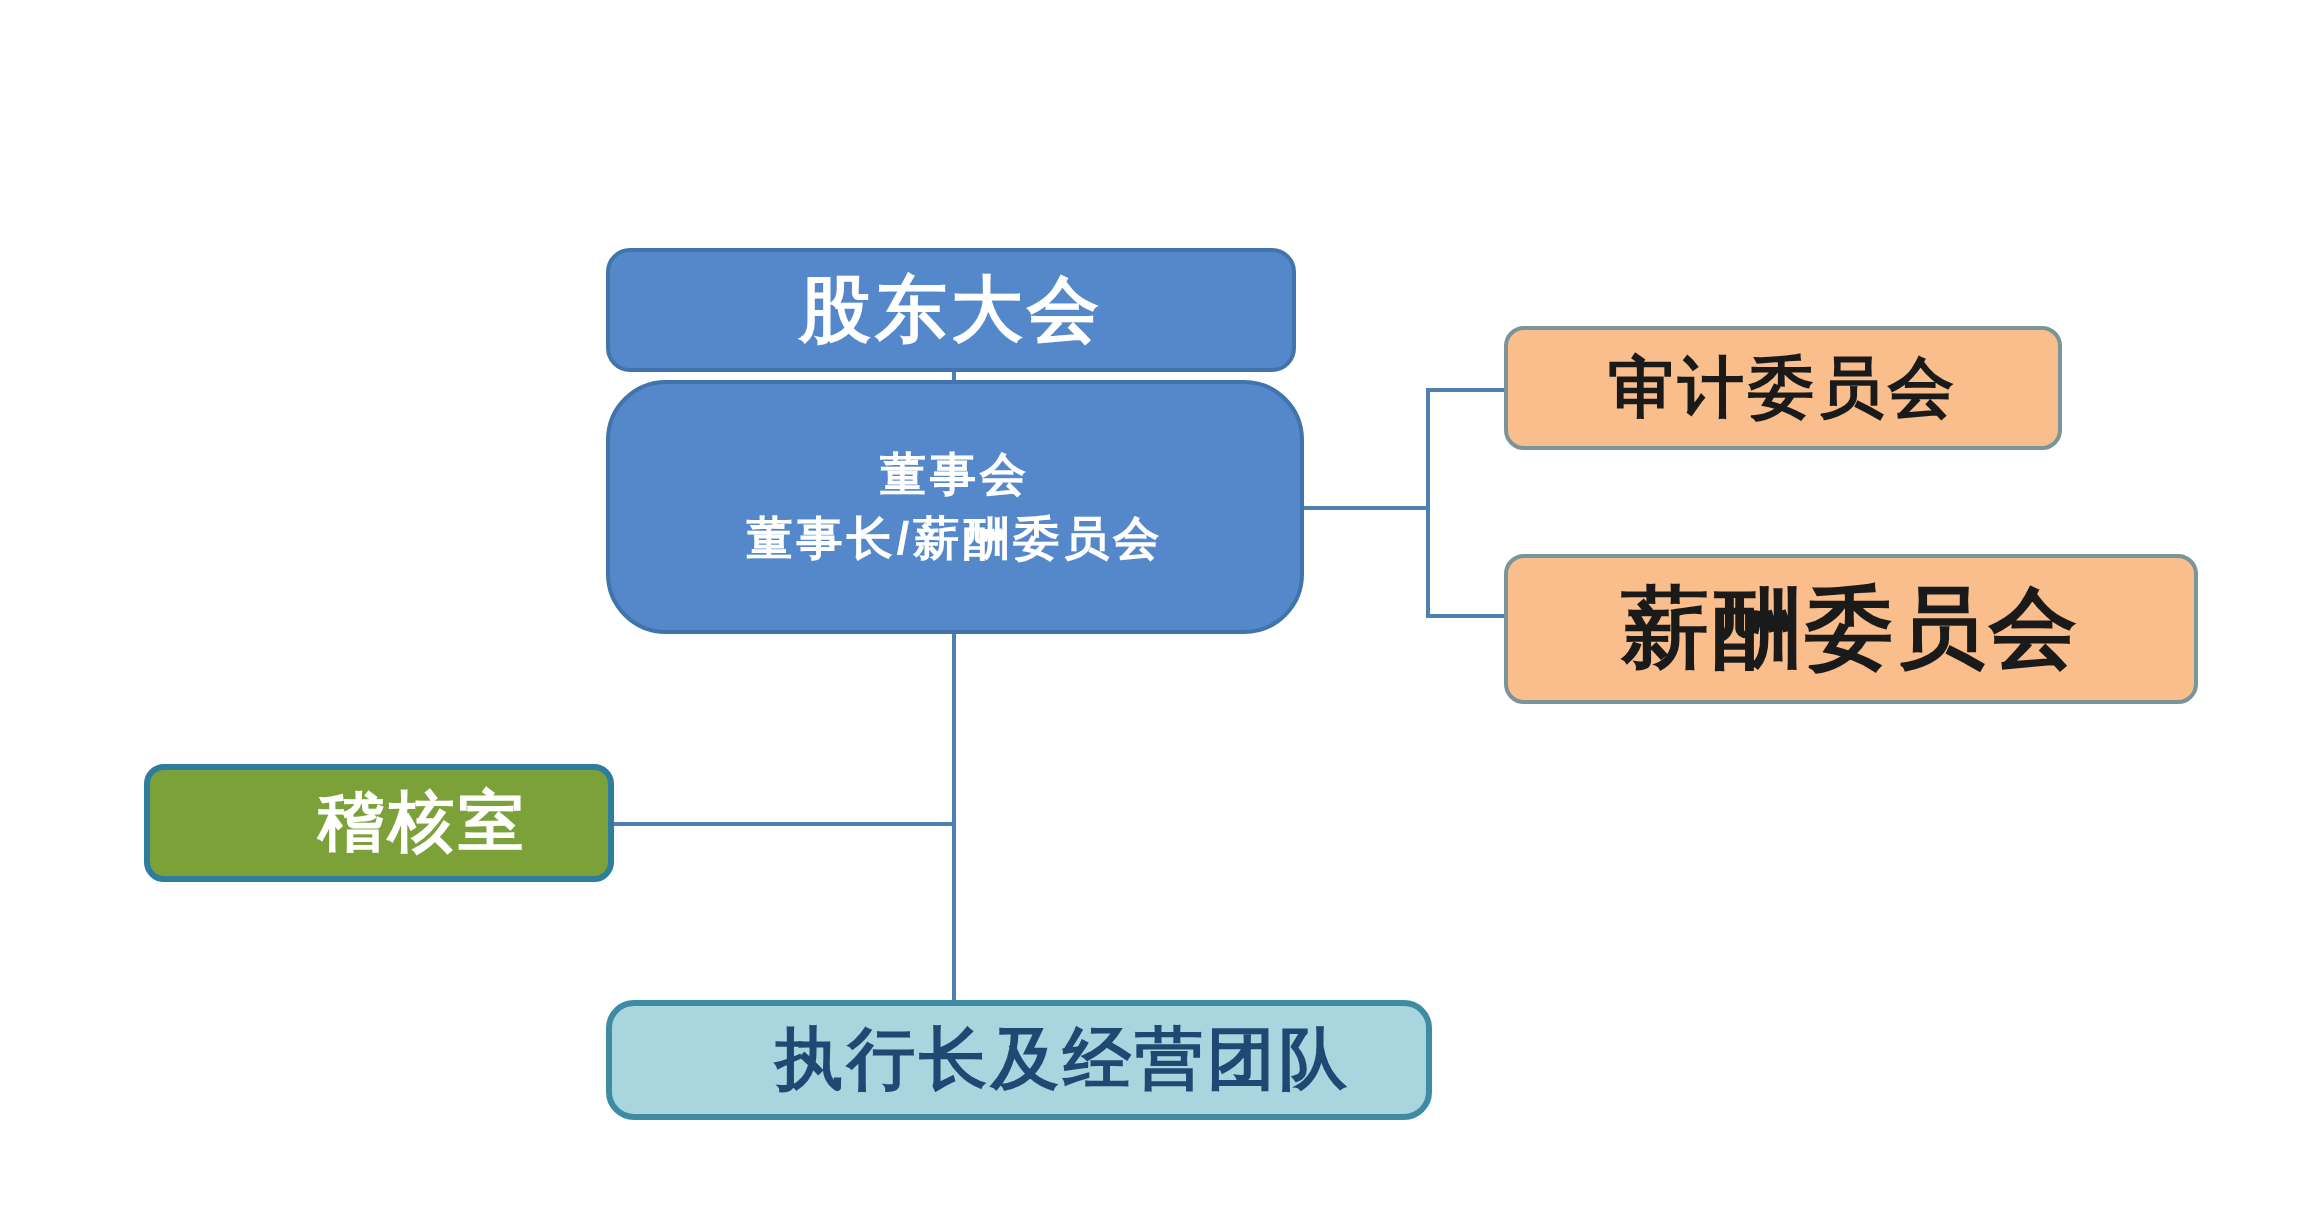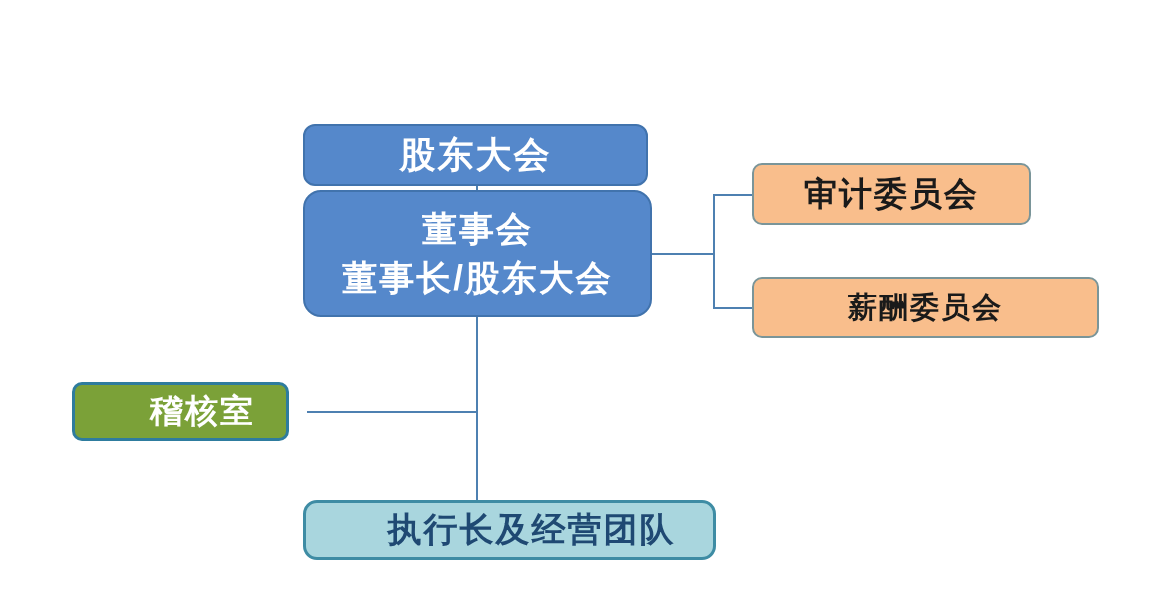--- a/index.html
+++ b/index.html
@@ -46,32 +46,32 @@
     border: 3px solid #3E8CA4;
     color: #1F4973;
     padding-left: 44px;
   }
   #node-shareholders {
     left: 303px; top: 80px; width: 345px; height: 62px;
     border-radius: 12px; font-size: 36px; margin-top: 44px;
   }
   #node-board {
     left: 303px; top: 190px; width: 349px; height: 127px;
-    border-radius: 18px; font-size: 35px; line-height: 1.38;
+    border-radius: 30px; font-size: 23px; line-height: 1.38;
   }
   #node-audit-committee {
     left: 752px; top: 163px; width: 279px; height: 62px;
     border-radius: 10px; font-size: 33px;
   }
   #node-compensation-committee {
-    left: 752px; top: 277px; width: 347px; height: 61px;
-    border-radius: 10px; font-size: 29px;
+    left: 752px; top: 277px; width: 347px; height: 75px;
+    border-radius: 10px; font-size: 44px;
   }
   #node-audit-office {
-    left: 72px; top: 382px; width: 217px; height: 59px;
+    left: 72px; top: 382px; width: 235px; height: 59px;
     border-radius: 10px; font-size: 33px; padding-left: 44px;
   }
   #node-ceo-team {
     left: 303px; top: 500px; width: 413px; height: 60px;
     border-radius: 14px; font-size: 34px;
   }
   .connector {
     position: absolute;
     background: #4E80B1;
   }
@@ -95,21 +95,21 @@
   <div class="connector" id="line-bracket-vertical"></div>
   <div class="connector" id="line-branch-auditcomm"></div>
   <div class="connector" id="line-branch-compcomm"></div>
 
   <div class="node node-blue" id="node-shareholders">
     <span>股东大会</span>
   </div>
 
   <div class="node node-blue" id="node-board">
     <span>董事会</span>
-    <span>董事长/股东大会</span>
+    <span>董事长/薪酬委员会</span>
   </div>
 
   <div class="node node-orange" id="node-audit-committee">
     <span>审计委员会</span>
   </div>
 
   <div class="node node-orange" id="node-compensation-committee">
     <span>薪酬委员会</span>
   </div>
 

